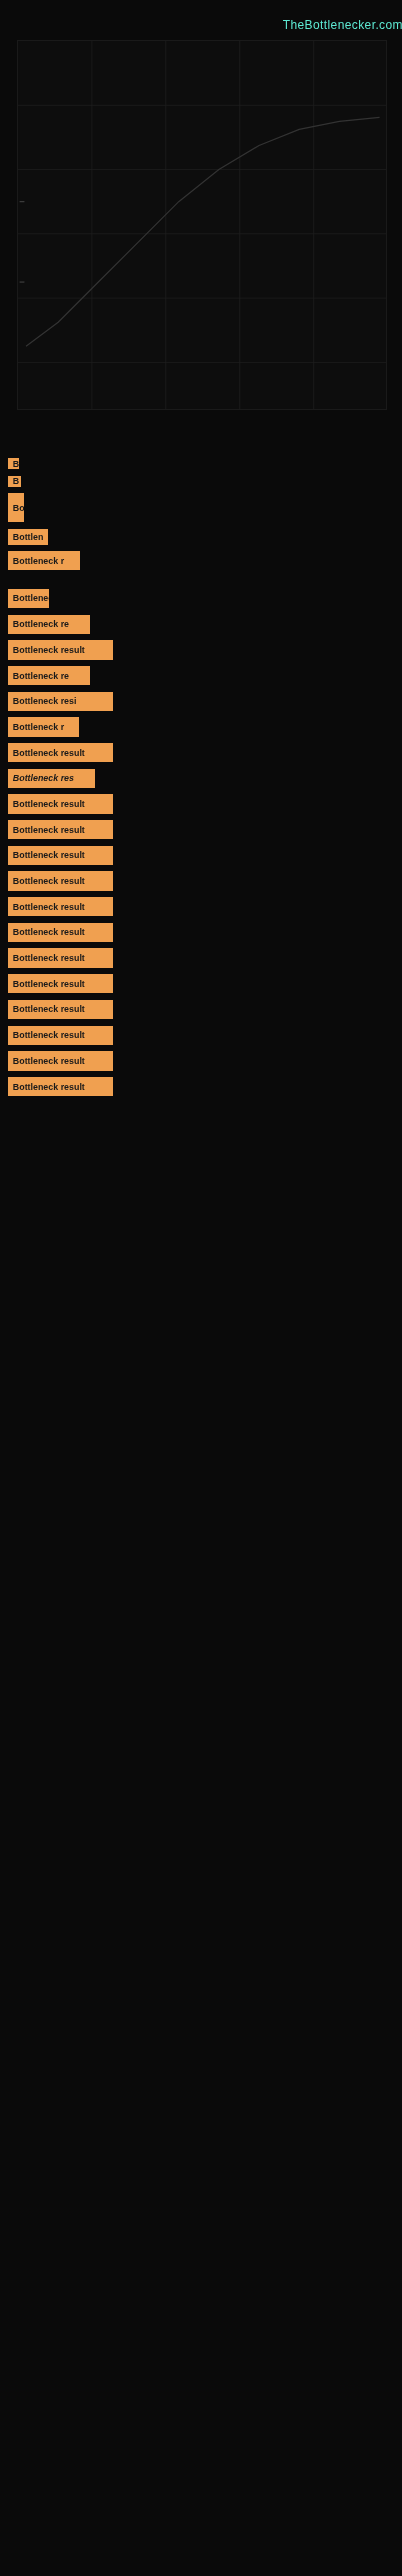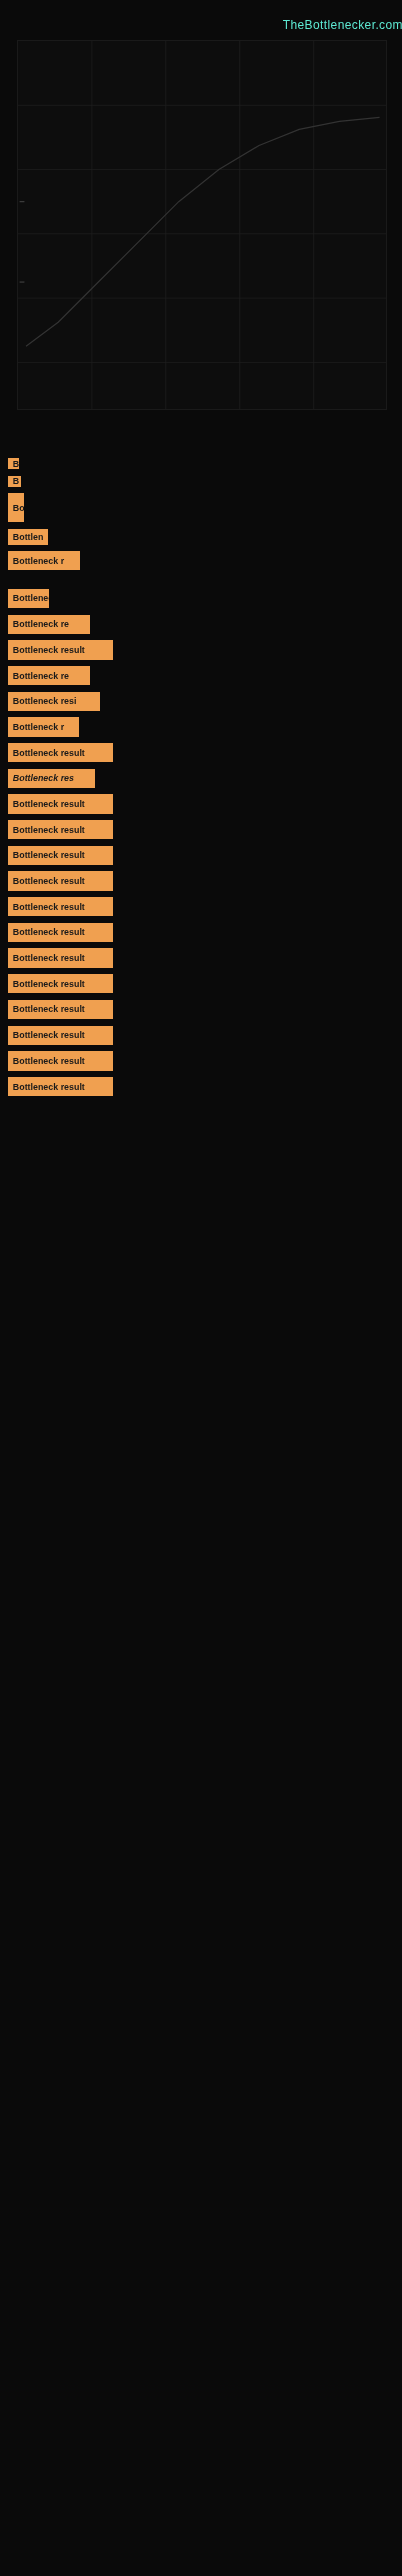--- a/index.html
+++ b/index.html
@@ -132,21 +132,21 @@
         <div class="bn-bar" style="width: 105px; height: 19.3px;">
           <span class="bn-label">Bottleneck result</span>
         </div>
       </div>
       <div class="bottleneck-item">
         <div class="bn-bar" style="width: 82px; height: 19.3px;">
           <span class="bn-label">Bottleneck re</span>
         </div>
       </div>
       <div class="bottleneck-item">
-        <div class="bn-bar" style="width: 92px; height: 19.3px;">
+        <div class="bn-bar" style="width: 105px; height: 19.3px;">
           <span class="bn-label">Bottleneck resi</span>
         </div>
       </div>
       <div class="bottleneck-item">
         <div class="bn-bar" style="width: 71px; height: 19.3px;">
           <span class="bn-label">Bottleneck r</span>
         </div>
       </div>
       <div class="bottleneck-item">
         <div class="bn-bar" style="width: 105px; height: 19.3px;">

